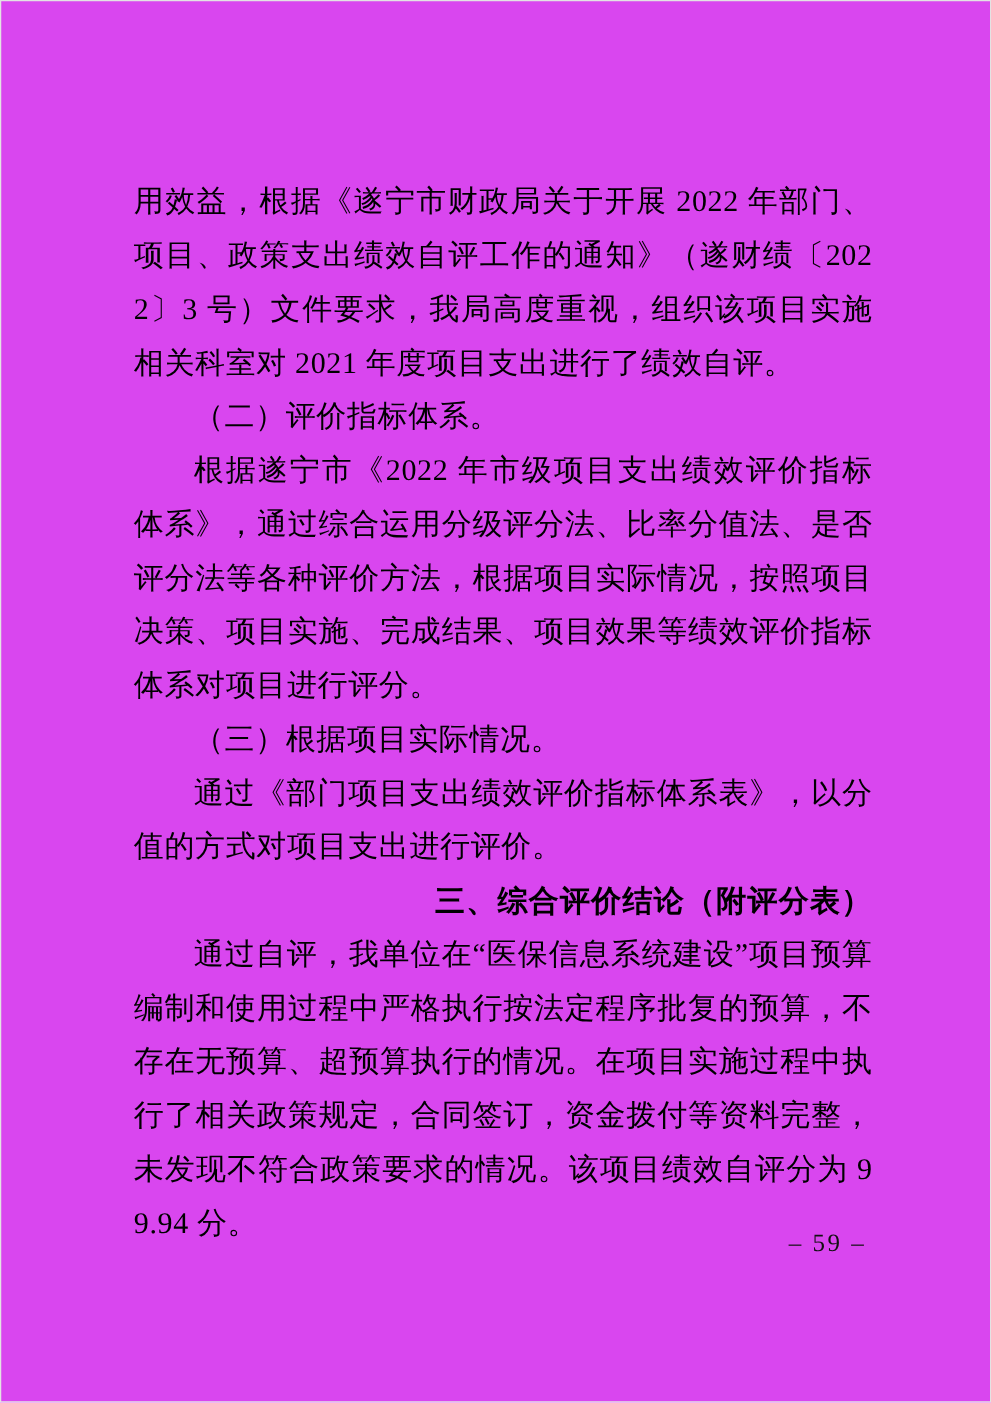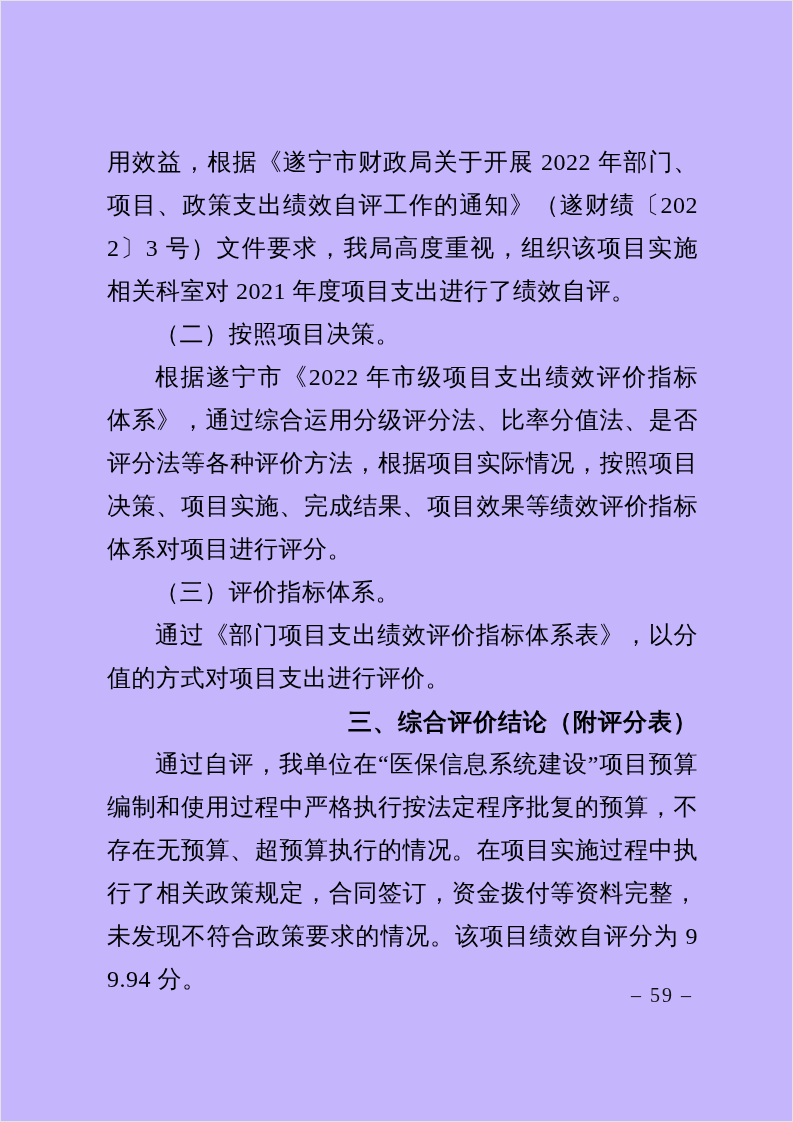--- a/index.html
+++ b/index.html
@@ -4,21 +4,21 @@
 <style>
   html, body {
     margin: 0;
     padding: 0;
     background: #ffffff;
   }
   .page {
     position: relative;
     width: 793px;
     height: 1122px;
-    background: #c4b5fd;
+    background: #d946ef;
     box-sizing: border-box;
     border: 1px solid #e3e3e3;
     overflow: hidden;
     color: #000000;
     font-family: "Liberation Serif", "DejaVu Serif", serif;
   }
   .doc-body {
     position: absolute;
     left: 106px;
     top: 140px;
@@ -52,21 +52,21 @@
     color: #111111;
     letter-spacing: 2px;
   }
 </style>
 </head>
 <body>
 
 <div class="page">
   <div class="doc-body">
     <p class="para">用效益，根据《遂宁市财政局关于开展 2022 年部门、项目、政策支出绩效自评工作的通知》（遂财绩〔2022〕3 号）文件要求，我局高度重视，组织该项目实施相关科室对 2021 年度项目支出进行了绩效自评。</p>
-    <p class="para indent">（二）按照项目决策。</p>
+    <p class="para indent">（二）评价指标体系。</p>
     <p class="para indent">根据遂宁市《2022 年市级项目支出绩效评价指标体系》，通过综合运用分级评分法、比率分值法、是否评分法等各种评价方法，根据项目实际情况，按照项目决策、项目实施、完成结果、项目效果等绩效评价指标体系对项目进行评分。</p>
-    <p class="para indent">（三）评价指标体系。</p>
+    <p class="para indent">（三）根据项目实际情况。</p>
     <p class="para indent">通过《部门项目支出绩效评价指标体系表》，以分值的方式对项目支出进行评价。</p>
     <p class="para indent heading">三、综合评价结论（附评分表）</p>
     <p class="para indent">通过自评，我单位在“医保信息系统建设”项目预算编制和使用过程中严格执行按法定程序批复的预算，不存在无预算、超预算执行的情况。在项目实施过程中执行了相关政策规定，合同签订，资金拨付等资料完整，未发现不符合政策要求的情况。该项目绩效自评分为 99.94 分。</p>
   </div>
   <div class="page-footer">– 59 –</div>
 </div>
 
 </body></html>

